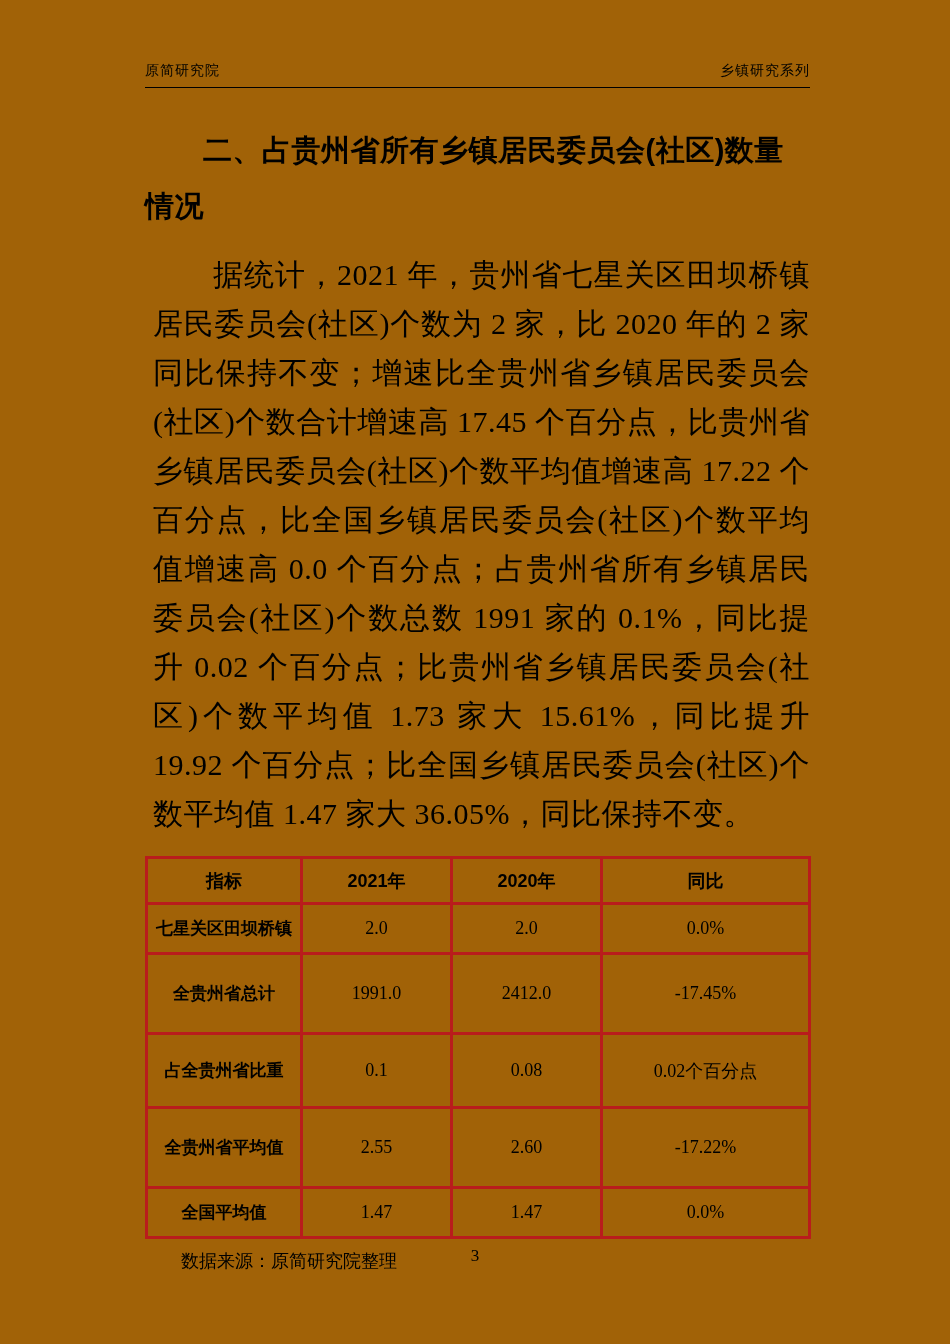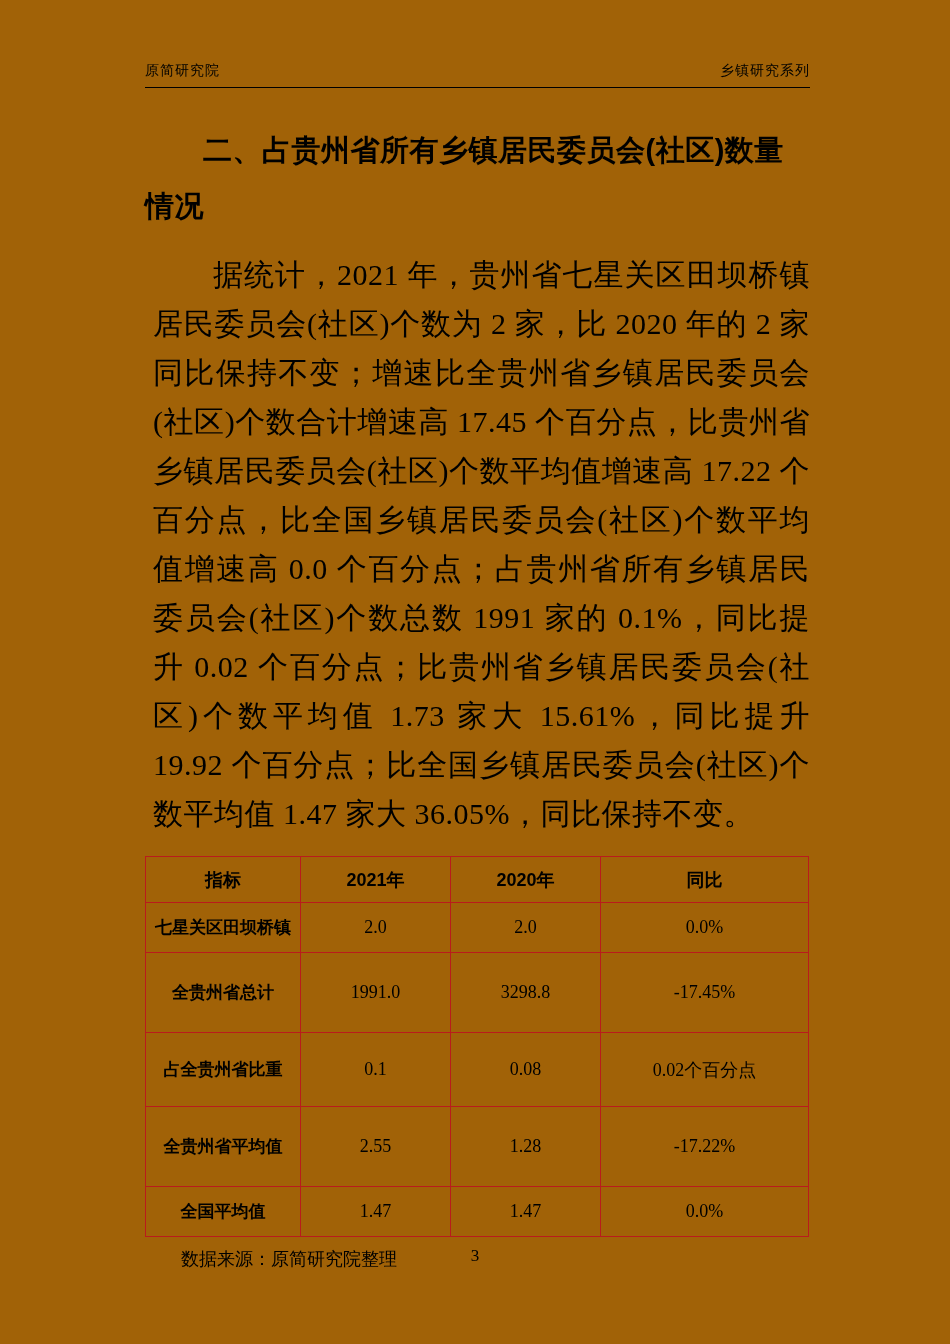--- a/index.html
+++ b/index.html
@@ -48,21 +48,21 @@
   .caption {
     font-size: 19px;
     margin: 0 0 10px 8px;
   }
   table.data-table {
     border-collapse: collapse;
     width: 663px;
     table-layout: fixed;
   }
   .data-table th, .data-table td {
-    border: 1px solid #b91c1c;
+    border: 3px solid #b91c1c;
     text-align: center;
     vertical-align: middle;
     padding: 4px 8px;
   }
   .data-table thead th {
     font-family: "Liberation Sans", sans-serif;
     font-size: 18px;
     font-weight: bold;
     height: 46px;
   }
@@ -129,33 +129,33 @@
     <tbody>
       <tr>
         <th>七星关区田坝桥镇</th>
         <td>2.0</td>
         <td>2.0</td>
         <td>0.0%</td>
       </tr>
       <tr>
         <th>全贵州省总计</th>
         <td>1991.0</td>
-        <td>3298.8</td>
+        <td>2412.0</td>
         <td>-17.45%</td>
       </tr>
       <tr>
         <th>占全贵州省比重</th>
         <td>0.1</td>
         <td>0.08</td>
         <td>0.02个百分点</td>
       </tr>
       <tr>
         <th>全贵州省平均值</th>
         <td>2.55</td>
-        <td>1.28</td>
+        <td>2.60</td>
         <td>-17.22%</td>
       </tr>
       <tr>
         <th>全国平均值</th>
         <td>1.47</td>
         <td>1.47</td>
         <td>0.0%</td>
       </tr>
     </tbody>
   </table>

